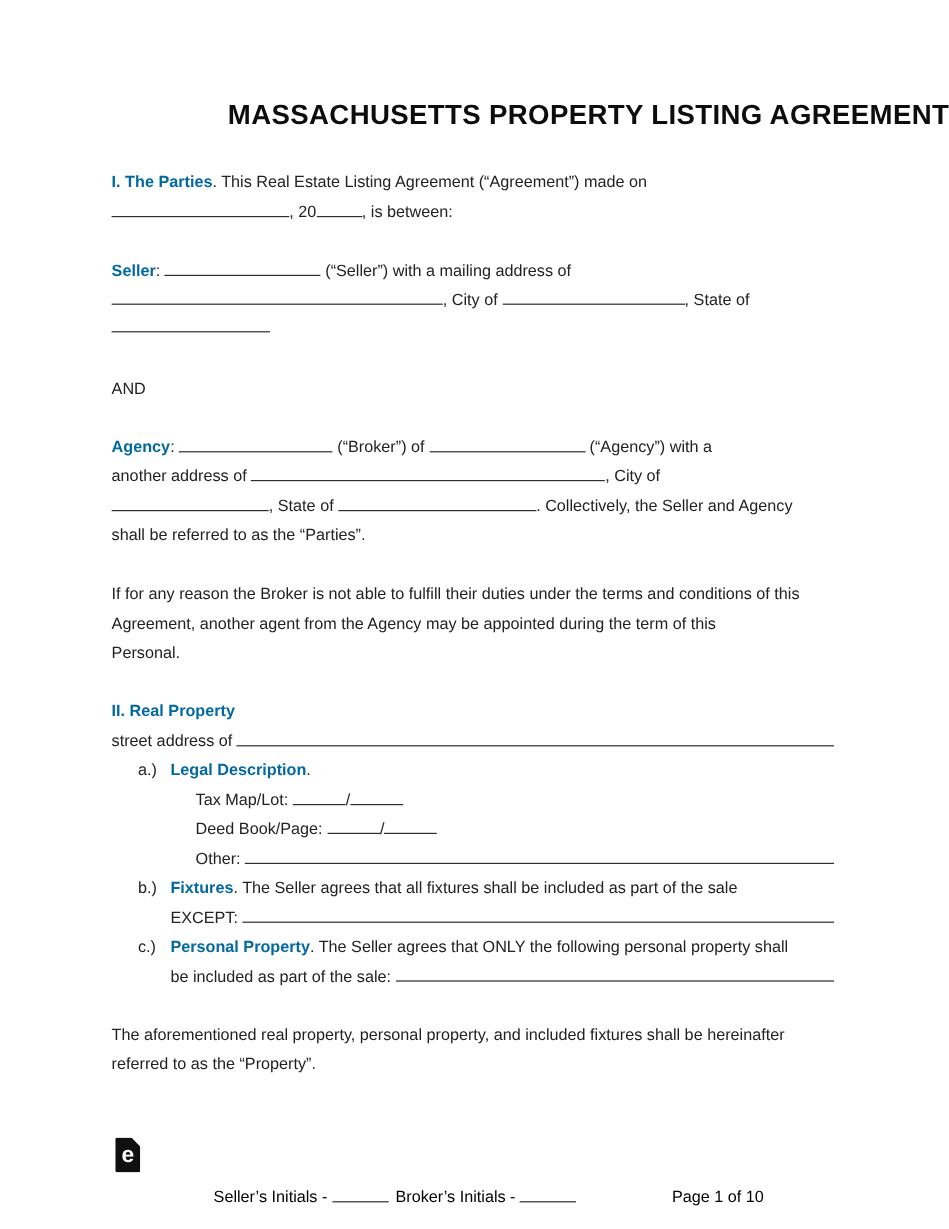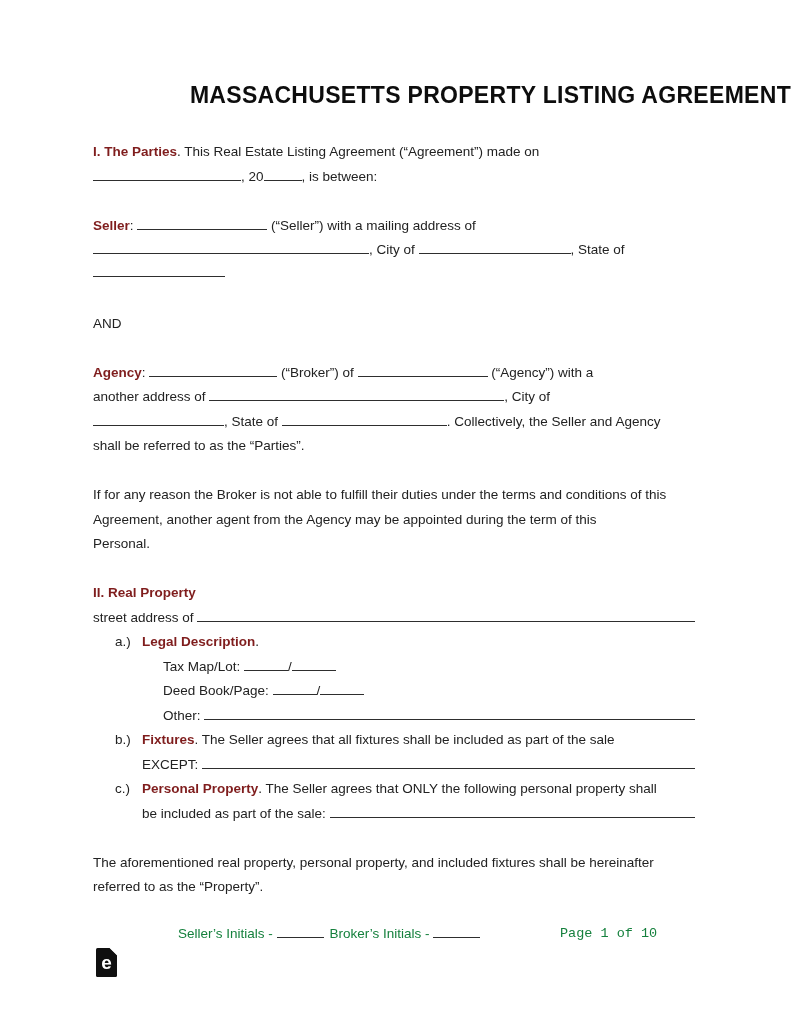--- a/index.html
+++ b/index.html
@@ -15,21 +15,21 @@
   }
   .content { position:absolute; left:93px; top:140px; width:602px; }
   .para { margin:0; }
   .para + .para { margin-top:24.5px; }
   .line {
     display:flex; align-items:baseline; height:24.5px; line-height:24.5px;
     white-space:pre; overflow:visible;
   }
   .line span { white-space:pre; }
   .t { font-weight:normal; }
-  .b { font-weight:bold; color:#7f1d1d;text-align:center; }
+  .b { font-weight:bold; color:#0369a1;text-align:center; }
   .blank {
     display:inline-block; flex:0 0 auto; height:13px;
     border-bottom:1.2px solid #2e2e2e; margin-bottom:-3px;
   }
   .blank.fill { flex:1 1 auto; }
   .indent-sub { padding-left:70px; }
   .indent-cont { padding-left:49px; }
   .marker { display:inline-block; flex:0 0 27px; margin-left:22px; }
   
   .logo { position:absolute; left:96px; top:948px; width:21px; height:29px; }
@@ -40,26 +40,26 @@
   }
   .logo-fold {
     position:absolute; right:0; top:0; width:8px; height:8px; background:#101010;
     clip-path:polygon(0 0, 0 100%, 100% 100%);
   }
   .logo-letter {
     position:absolute; left:0; right:0; top:3px; text-align:center;
     color:#ffffff; font-weight:bold; font-size:19px; line-height:24px;
   }
   .footer-line {
-    position:absolute; top:924px; display:flex; align-items:baseline;
-    height:20px; line-height:20px; white-space:pre; color:#15803d;
+    position:absolute; top:988px; display:flex; align-items:baseline;
+    height:20px; line-height:20px; white-space:pre; color:#000000;
   }
   .footer-initials { left:178px; }
   .footer-initials .blank { width:47px; margin-right:6px; }
-  .footer-page { left:560px;font-family:Liberation Mono, monospace; }
+  .footer-page { left:560px; }
 </style>
 </head>
 <body>
 
 <div class="page">
 
   <div class="doc-title">MASSACHUSETTS PROPERTY LISTING AGREEMENT</div>
 
   <div class="content">
       <div class="para">

